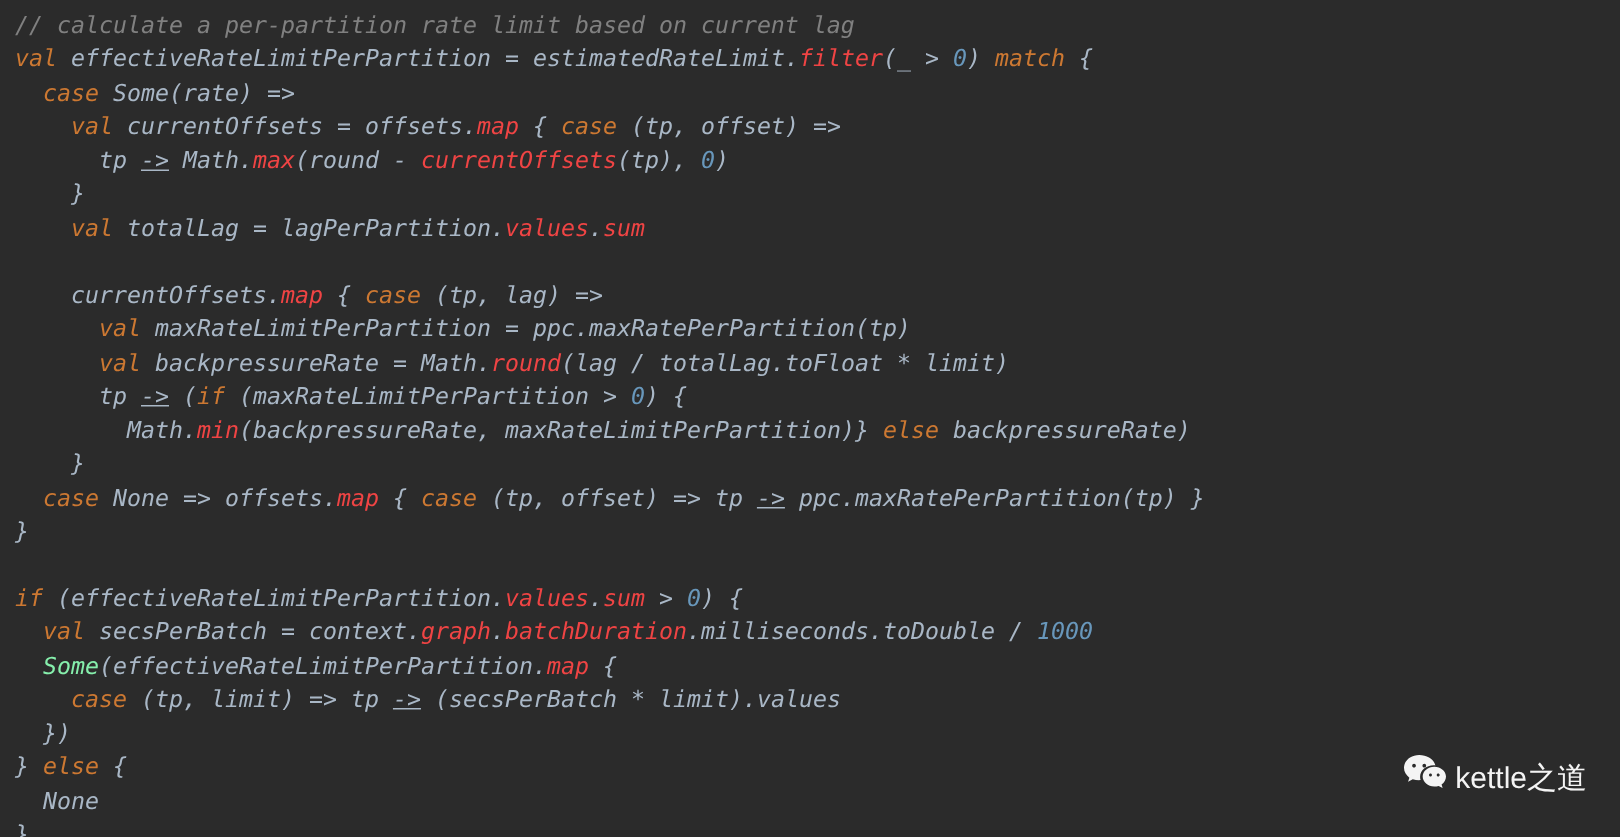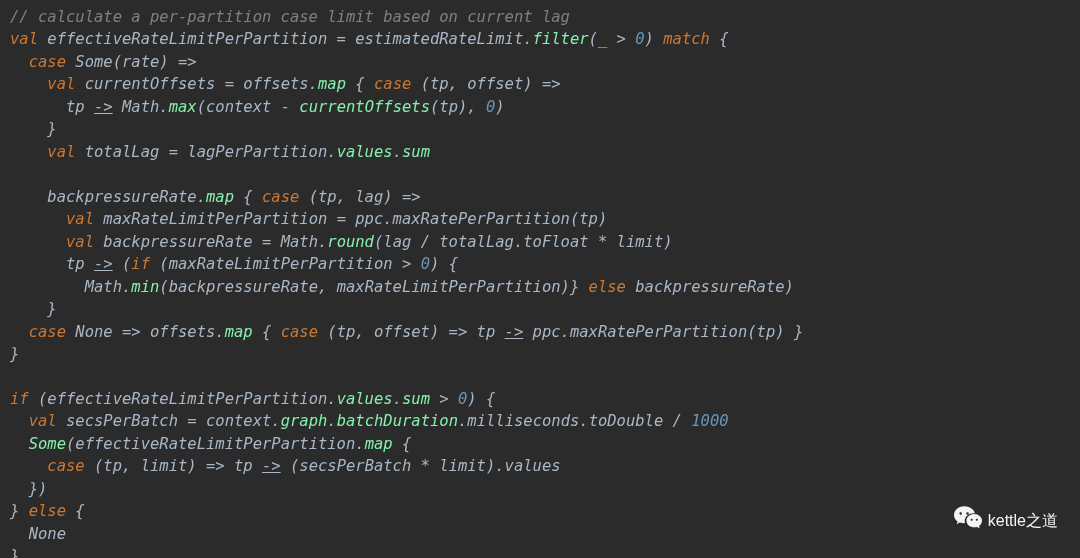--- a/index.html
+++ b/index.html
@@ -18,52 +18,52 @@
   pre {
     margin: 0;
     padding: 6px 10px;
     white-space: pre;
     font-family: inherit;
     font-style: italic;
   }
   .c  { color: #808080; }            
   .kw { color: #cc7832; font-weight: 500; } 
   .id { color: #a9b7c6; text-align: center; }            
-  .fn { color: #86efac; font-style: italic; } 
+  .fn { color: #ef4444; font-style: italic; } 
   .num{ color: #6897bb; }            
   .arr{ color: #a9b7c6; text-decoration: underline; } 
   .ty { color: #86efac; }
 
   .watermark {
     position: absolute;
     right: 22px;
     bottom: 22px;
     display: flex;
     align-items: center;
     gap: 6px;
     color: #ffffff;
     font-family: -apple-system, "Helvetica Neue", Arial, sans-serif;
-    font-size: 16px;
+    font-size: 20px;
     font-style: normal;
     opacity: 0.95;
   }
   .watermark svg { width: 28px; height: 24px; fill: #ffffff; }
 </style>
 </head>
 <body>
 
-<pre><span class="c">// calculate a per-partition case limit based on current lag</span>
+<pre><span class="c">// calculate a per-partition rate limit based on current lag</span>
 <span class="kw">val</span><span class="id"> effectiveRateLimitPerPartition = estimatedRateLimit.</span><span class="fn">filter</span><span class="id">(_ &gt; </span><span class="num">0</span><span class="id">) </span><span class="kw">match</span><span class="id"> {</span>
   <span class="kw">case</span><span class="id"> Some(rate) =&gt;</span>
     <span class="kw">val</span><span class="id"> currentOffsets = offsets.</span><span class="fn">map</span><span class="id"> { </span><span class="kw">case</span><span class="id"> (tp, offset) =&gt;</span>
-      <span class="id">tp </span><span class="arr">-&gt;</span><span class="id"> Math.</span><span class="fn">max</span><span class="id">(context - </span><span class="fn">currentOffsets</span><span class="id">(tp), </span><span class="num">0</span><span class="id">)</span>
+      <span class="id">tp </span><span class="arr">-&gt;</span><span class="id"> Math.</span><span class="fn">max</span><span class="id">(round - </span><span class="fn">currentOffsets</span><span class="id">(tp), </span><span class="num">0</span><span class="id">)</span>
     <span class="id">}</span>
     <span class="kw">val</span><span class="id"> totalLag = lagPerPartition.</span><span class="fn">values</span><span class="id">.</span><span class="fn">sum</span>
 <span></span>
-    <span class="id">backpressureRate.</span><span class="fn">map</span><span class="id"> { </span><span class="kw">case</span><span class="id"> (tp, lag) =&gt;</span>
+    <span class="id">currentOffsets.</span><span class="fn">map</span><span class="id"> { </span><span class="kw">case</span><span class="id"> (tp, lag) =&gt;</span>
       <span class="kw">val</span><span class="id"> maxRateLimitPerPartition = ppc.maxRatePerPartition(tp)</span>
       <span class="kw">val</span><span class="id"> backpressureRate = Math.</span><span class="fn">round</span><span class="id">(lag / totalLag.toFloat * limit)</span>
       <span class="id">tp </span><span class="arr">-&gt;</span><span class="id"> (</span><span class="kw">if</span><span class="id"> (maxRateLimitPerPartition &gt; </span><span class="num">0</span><span class="id">) {</span>
         <span class="id">Math.</span><span class="fn">min</span><span class="id">(backpressureRate, maxRateLimitPerPartition)} </span><span class="kw">else</span><span class="id"> backpressureRate)</span>
     <span class="id">}</span>
   <span class="kw">case</span><span class="id"> None =&gt; offsets.</span><span class="fn">map</span><span class="id"> { </span><span class="kw">case</span><span class="id"> (tp, offset) =&gt; tp </span><span class="arr">-&gt;</span><span class="id"> ppc.maxRatePerPartition(tp) }</span>
 <span class="id">}</span>
 <span></span>
 <span class="kw">if</span><span class="id"> (effectiveRateLimitPerPartition.</span><span class="fn">values</span><span class="id">.</span><span class="fn">sum</span><span class="id"> &gt; </span><span class="num">0</span><span class="id">) {</span>
   <span class="kw">val</span><span class="id"> secsPerBatch = context.</span><span class="fn">graph</span><span class="id">.</span><span class="fn">batchDuration</span><span class="id">.milliseconds.toDouble / </span><span class="num">1000</span>

